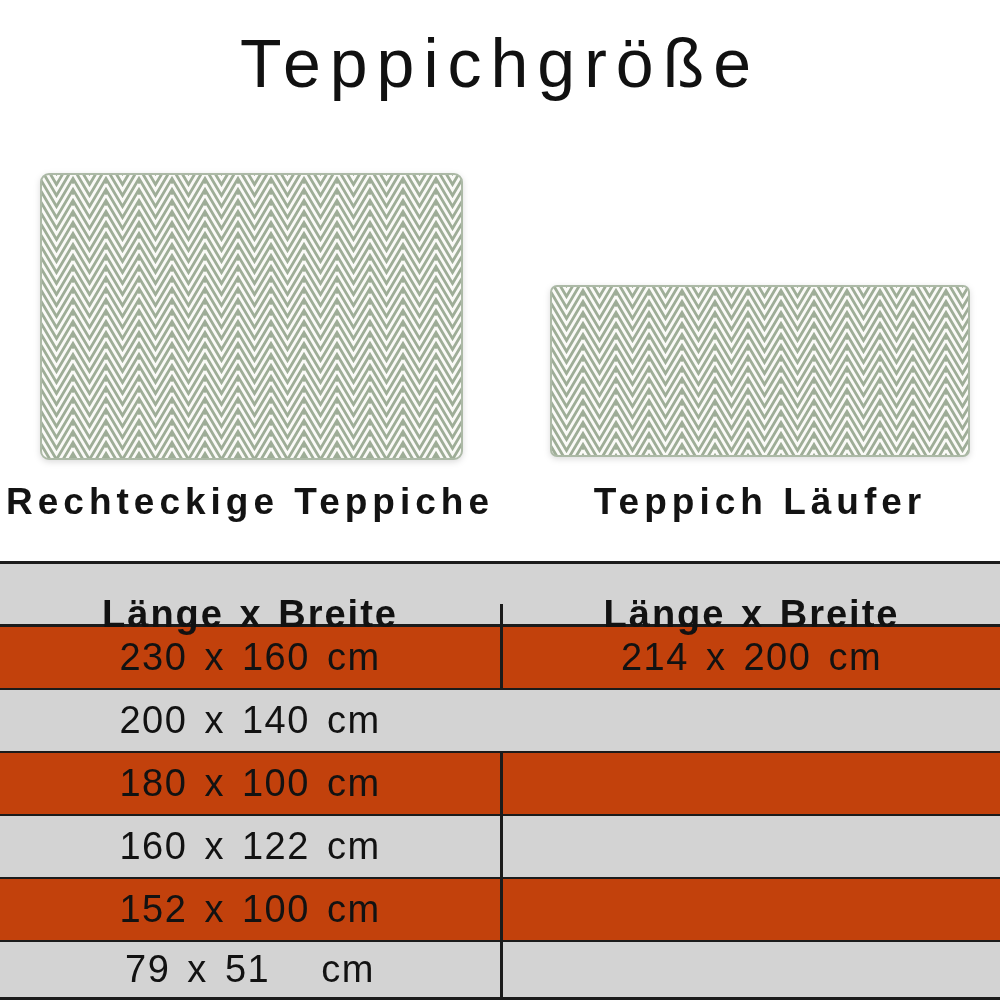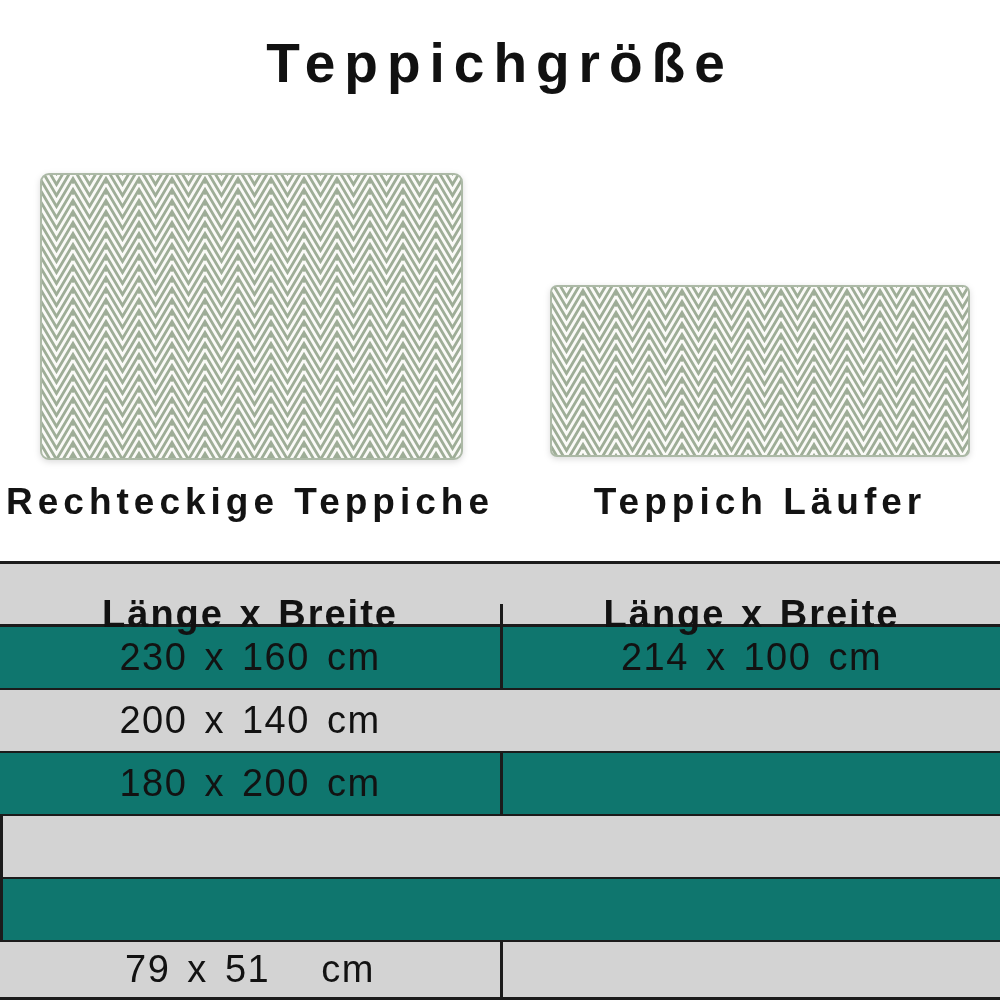--- a/index.html
+++ b/index.html
@@ -1,36 +1,36 @@
 <!DOCTYPE html>
 <html><head>
 <meta charset="utf-8">
 <style>
   html,body{margin:0;padding:0;}
   body{width:1000px;height:1000px;overflow:hidden;background:#ffffff;
        font-family:"Liberation Sans",sans-serif;}
   .canvas{position:relative;width:1000px;height:1000px;background:#ffffff;overflow:hidden;}
 
   .title{position:absolute;top:16px;left:0;width:1000px;text-align:center;
-         font-weight:700;font-size:55px;line-height:94px;letter-spacing:9px;
+         font-weight:400;font-size:68px;line-height:94px;letter-spacing:9px;
          color:#111111;white-space:pre;}
 
   .rug{position:absolute;filter:drop-shadow(0 2px 3px rgba(0,0,0,0.14));}
   .rug-rect{left:40px;top:173px;}
   .rug-runner{left:550px;top:285px;}
 
   .rug-label{position:absolute;top:479px;height:46px;line-height:46px;
              font-size:37px;font-weight:700;letter-spacing:5px;color:#131313;
              text-align:center;white-space:pre;}
   .rug-label.left{left:0;width:500px;}
   .rug-label.right{left:510px;width:500px;}
 
   .size-table{position:absolute;top:561px;left:0;width:1000px;height:439px;
               box-sizing:border-box;border-top:3px solid #1b1b1b;border-bottom:3px solid #1b1b1b;}
-  .trow{display:flex;box-sizing:border-box;border-bottom:2px solid #1b1b1b;background:#0f766e;}
+  .trow{display:flex;box-sizing:border-box;border-bottom:2px solid #1b1b1b;background:#c2410c;}
   .trow.head{height:63px;border-bottom-width:3px;}
   .trow.data{height:63px;}
   .trow.alt,.trow.head{background:#d3d3d3;}
   .trow.last{height:55px;border-bottom:none;text-align:center;}
   .cell{flex:0 0 500px;box-sizing:border-box;display:flex;align-items:center;
         justify-content:center;white-space:pre;font-size:38px;color:#121212;
         letter-spacing:1.5px;word-spacing:5px;}
   .cell.rightcol{border-left:3px solid #1b1b1b;}
   .trow.head .cell{font-weight:700;letter-spacing:2px;word-spacing:3px;margin-top:40px;}
 
@@ -67,37 +67,39 @@
 
   <div class="size-table">
 
     <div class="trow head">
       <div class="cell">Länge x Breite</div>
       <div class="cell rightcol">Länge x Breite</div>
     </div>
 
     <div class="trow data">
       <div class="cell">230 x 160 cm</div>
-      <div class="cell rightcol">214 x 100 cm</div>
+      <div class="cell rightcol">214 x 200 cm</div>
     </div>
 
     <div class="trow data alt">
       <div class="cell">200 x 140 cm</div>
     </div>
 
     <div class="trow data">
-      <div class="cell">180 x 200 cm</div>
+      <div class="cell">180 x 100 cm</div>
       <div class="cell rightcol"></div>
     </div>
 
     <div class="trow data alt">
+      <div class="cell">160 x 122 cm</div>
       <div class="cell rightcol"></div>
     </div>
 
     <div class="trow data">
+      <div class="cell">152 x 100 cm</div>
       <div class="cell rightcol"></div>
     </div>
 
     <div class="trow data alt last">
       <div class="cell">79 x 51   cm</div>
       <div class="cell rightcol"></div>
     </div>
 
   </div>
 </div>

